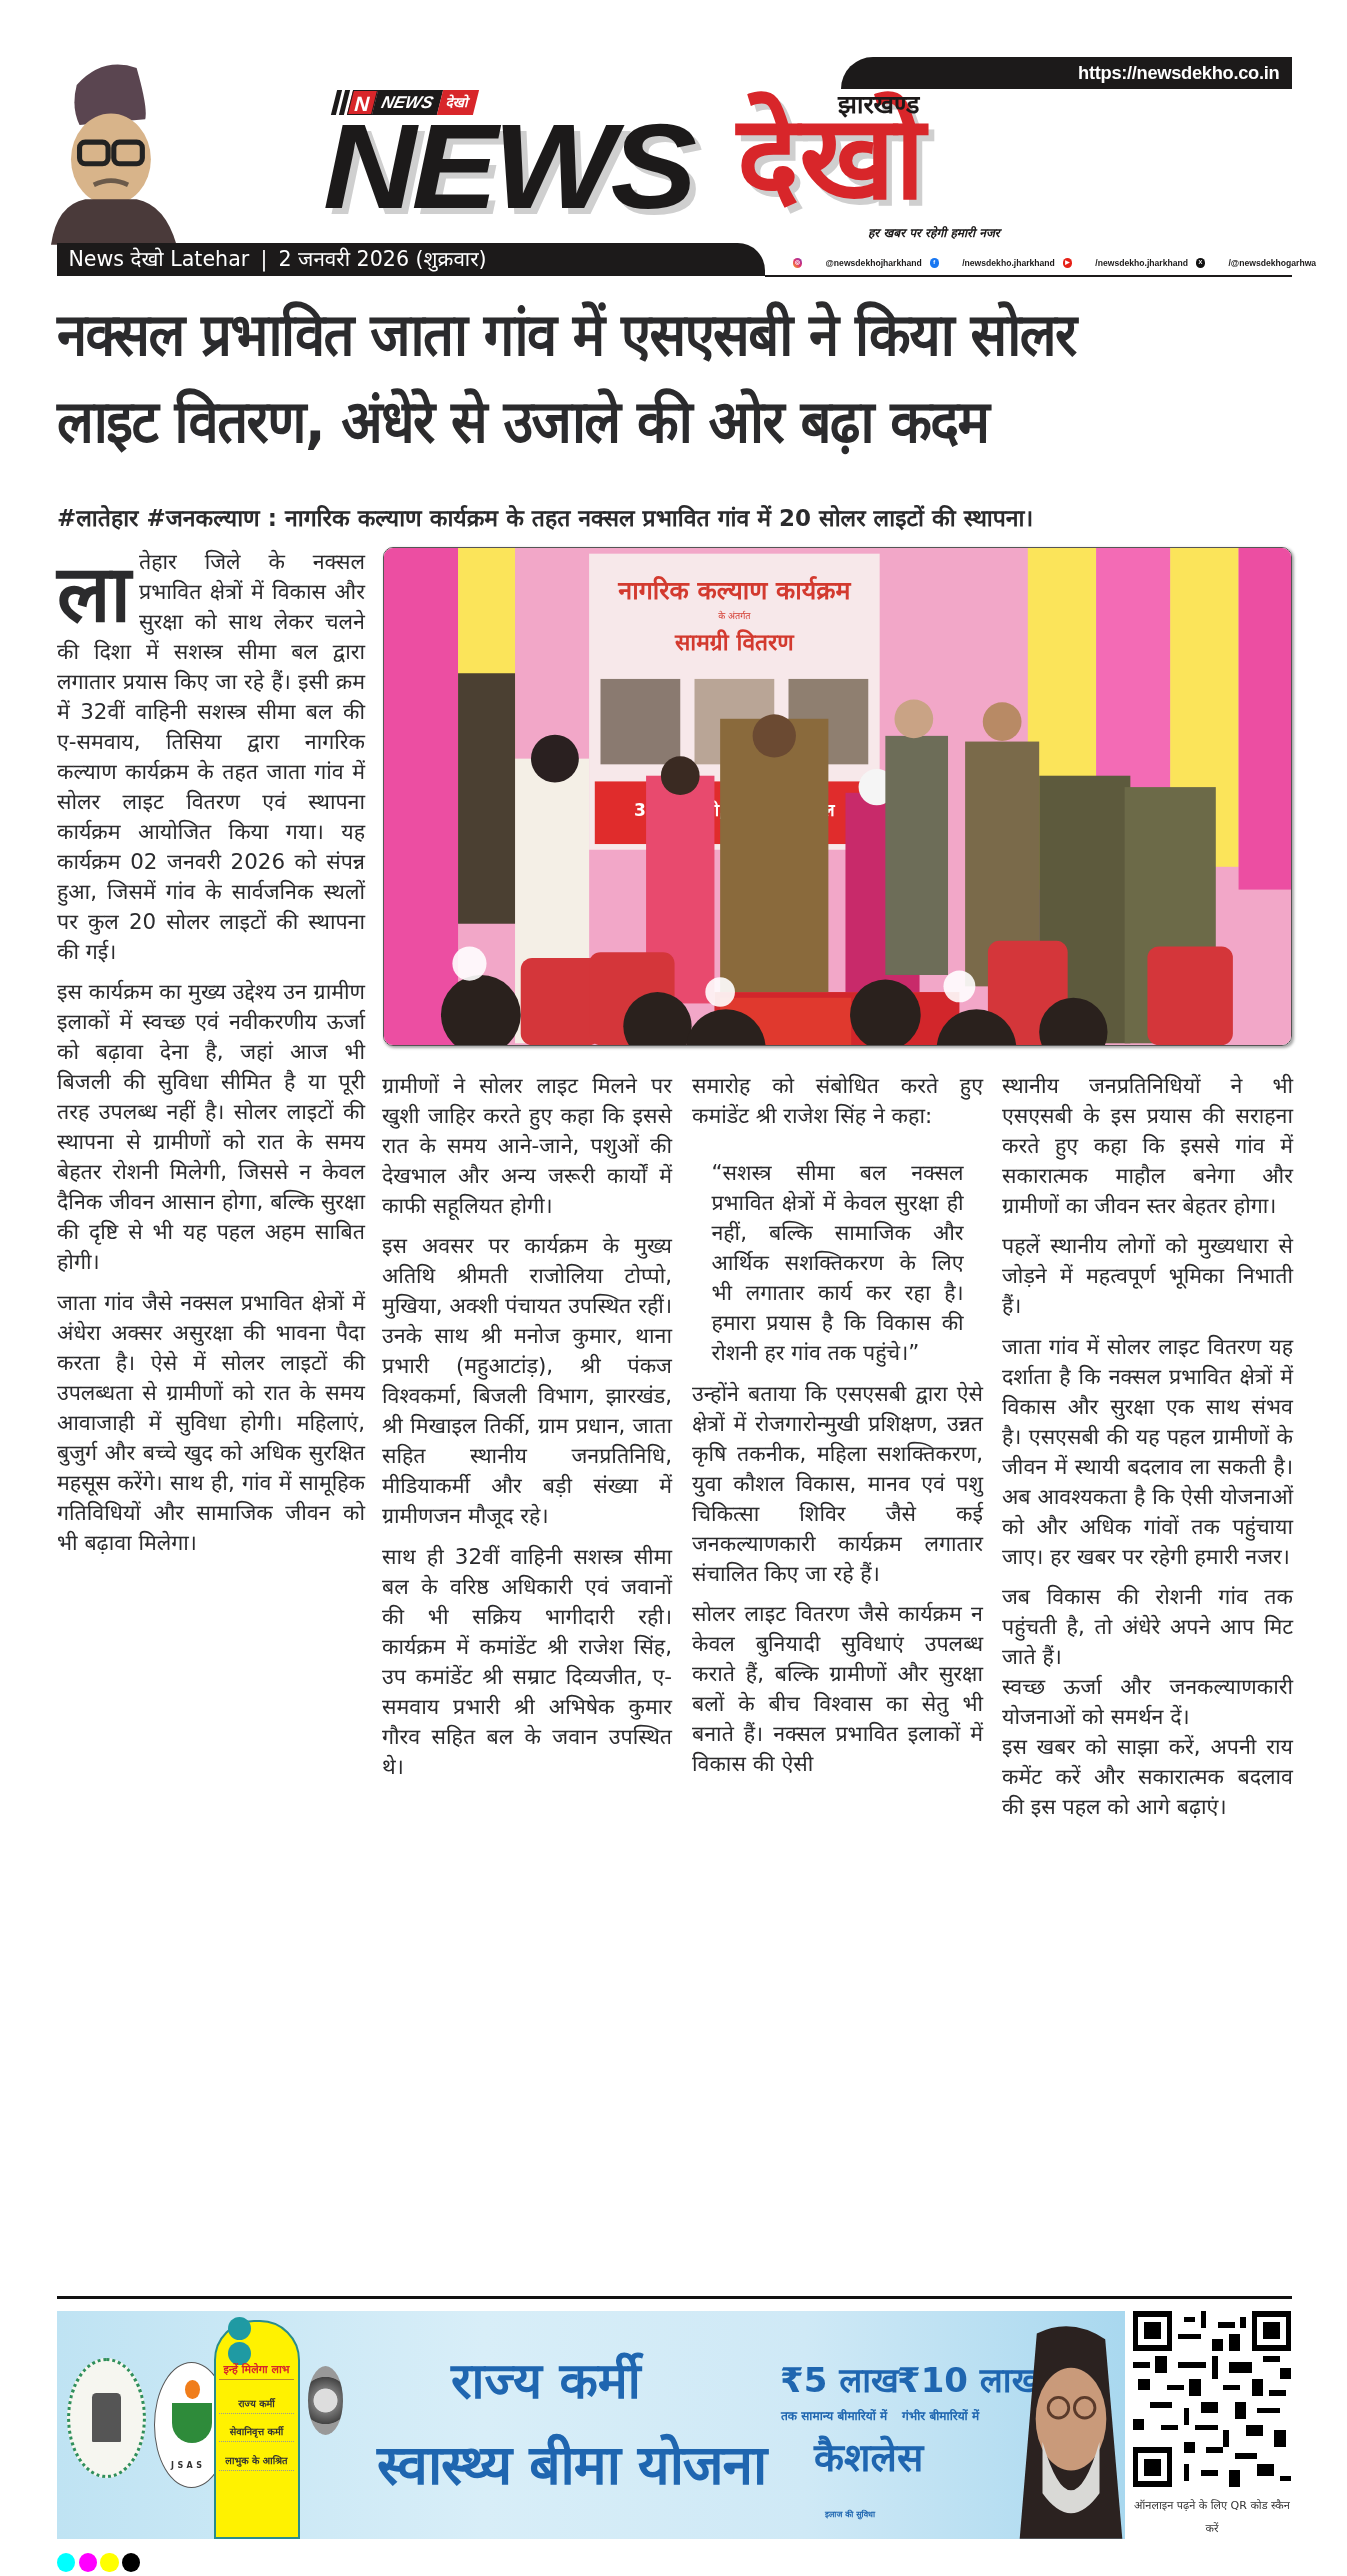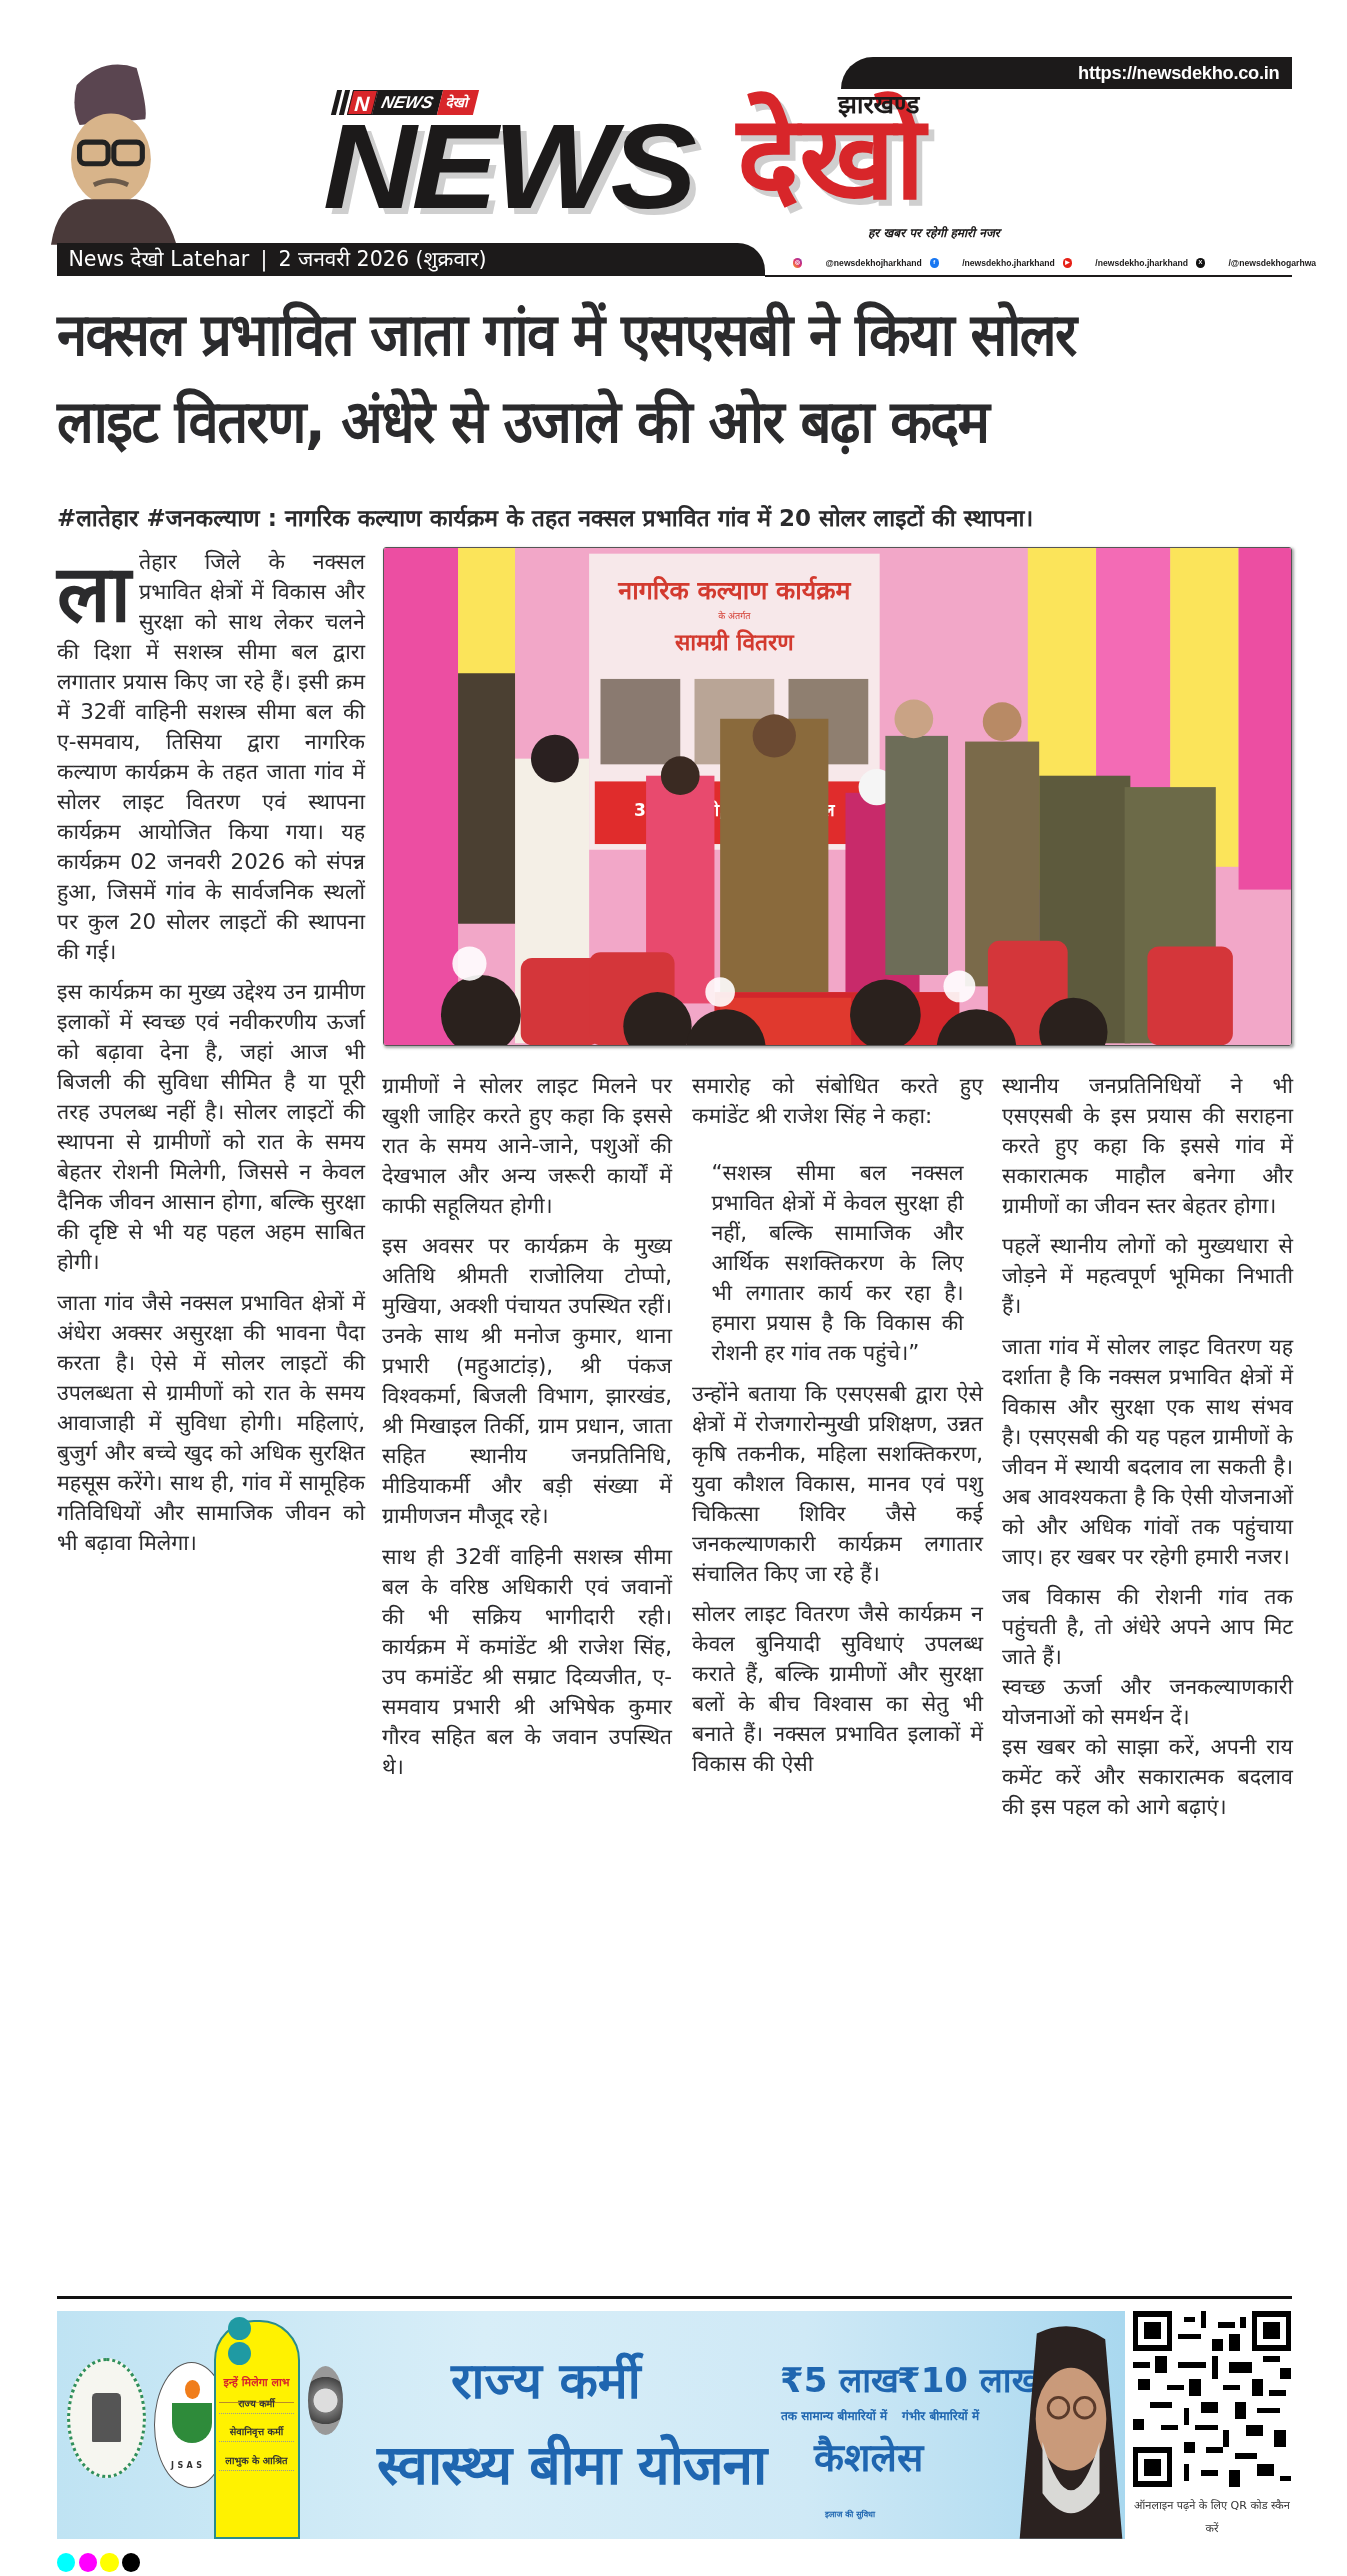--- a/index.html
+++ b/index.html
@@ -39,36 +39,36 @@
   .col { position: absolute; font-size: 21.4px; line-height: 30px; color: #2b2b2d; text-align: justify; }
   .col p { margin-bottom: 10.3px; }
   .col1 { left: 57px; top: 547px; width: 308px; }
   .col2 { left: 382px; top: 1071px; width: 290px; }
   .col3 { left: 692px; top: 1071px; width: 291px; }
   .col4 { left: 1002px; top: 1071px; width: 291px; }
   .dropcap { float: left; font-weight: bold; font-size: 79px; line-height: 69px; margin: 12.6px 8px 0 0; color: #2b2b2d; }
   .quote { margin: 27.4px 19.4px 34px 19.4px; }
 
   
-  .photo { position: absolute; left: 383px; top: 547px; width: 909px; height: 499px; border: 1.7px solid #555; border-radius: 3px; overflow: hidden; box-shadow: 1.1px 1.1px 2.9px rgba(0,0,0,.35); }
+  .photo { position: absolute; left: 383px; top: 547px; width: 909px; height: 499px; border: 1.7px solid #555; border-radius: 10px; overflow: hidden; box-shadow: 1.1px 1.1px 2.9px rgba(0,0,0,.35); }
   .photo svg { width: 100%; height: 100%; display: block; }
 
   
   .footer-rule { position: absolute; left: 57px; top: 2296px; width: 1235px; height: 2.9px; background: #111; }
   .ad-banner { position: absolute; left: 57px; top: 2311px; width: 1068px; height: 228px; background: linear-gradient(90deg,#bfe3f3,#d8eef8 40%,#cfe9f6 70%,#a9d8ef); overflow: hidden; }
   .ad-banner .emblem { position: absolute; left: 10.3px; top: 47px; width: 79px; height: 120px; border-radius: 50%; border: 3.4px dotted #2f8f5a; background: #f6f6f0; }
   .ad-banner .emblem::after { content: ""; position: absolute; left: 22px; top: 32px; width: 28.6px; height: 49px; background: #555; border-radius: 4.6px 4.6px 1.1px 1.1px; }
   .ad-banner .jsas { position: absolute; left: 97px; top: 51px; width: 75px; height: 126px; border-radius: 50%; background: #fff; border: 1.7px solid #555; overflow: hidden; }
   .ad-banner .jsas::before { content: ""; position: absolute; left: 17px; top: 40px; width: 40px; height: 40px; background: #2e8b3a; border-radius: 0 0 23px 23px; }
   .ad-banner .jsas::after { content: ""; position: absolute; left: 30px; top: 17px; width: 15px; height: 19.4px; background: #f07d1a; border-radius: 50%; }
   .ad-banner .jsas-label { position: absolute; left: 114px; top: 150px; font-size: 8px; font-weight: bold; color: #333; letter-spacing: 3.4px; }
   .ad-banner .steth { position: absolute; left: 157px; top: 9.1px; width: 86px; height: 219px; background: #fff200; border: 2.9px solid #2a8c8c; border-radius: 40px 40px 0 0; }
   .ad-banner .steth-head { position: absolute; left: 171px; top: 5.7px; width: 57px; height: 17px; }
   .ad-banner .steth-head span { display: inline-block; width: 23px; height: 23px; border-radius: 50%; background: #1f9aa3; margin-right: 6.9px; }
-  .ad-banner .steth-title { position: absolute; left: 162px; top: 63px; width: 75px; font-size: 11px; font-weight: bold; color: #d8262a; text-align: center; border-bottom: 1.7px solid #b98b2a; padding-bottom: 13px; }
+  .ad-banner .steth-title { position: absolute; left: 162px; top: 50px; width: 75px; font-size: 11px; font-weight: bold; color: #d8262a; text-align: center; border-bottom: 1.7px solid #b98b2a; padding-bottom: 3px; }
   .ad-banner .steth-item { position: absolute; left: 162px; width: 75px; font-size: 9.7px; font-weight: bold; color: #333; text-align: center; border-bottom: 1.1px dotted #999; padding-bottom: 3.4px; }
   .ad-banner .chest { position: absolute; left: 251px; top: 55px; width: 35px; height: 69px; border-radius: 50%; background: radial-gradient(circle,#ddd 30%,#777 32%,#444 60%,#999 62%); }
   .ad-banner .ad-title1 { position: absolute; left: 394px; top: 34px; font-size: 50px; font-weight: bold; color: #1f66b0; }
   .ad-banner .ad-title2 { position: absolute; left: 320px; top: 114px; font-size: 55px; font-weight: bold; color: #1f66b0; letter-spacing: -1.1px; }
   .ad-banner .amt { position: absolute; font-weight: bold; color: #1f66b0; font-size: 34px; top: 45px; }
   .ad-banner .amt-sub { position: absolute; font-size: 12px; color: #1f66b0; top: 96px; font-weight: bold; }
   .ad-banner .cashless { position: absolute; left: 757px; top: 118px; font-size: 39px; font-weight: bold; color: #1f66b0; }
   .ad-banner .cashless-sub { position: absolute; left: 768px; top: 197px; font-size: 8px; color: #1f66b0; font-weight: bold; }
   .ad-banner .person { position: absolute; left: 957px; top: 11.4px; width: 114px; height: 217px; }
   .qr { position: absolute; left: 1132px; top: 2311px; width: 160px; height: 176px; background: #fff; }

